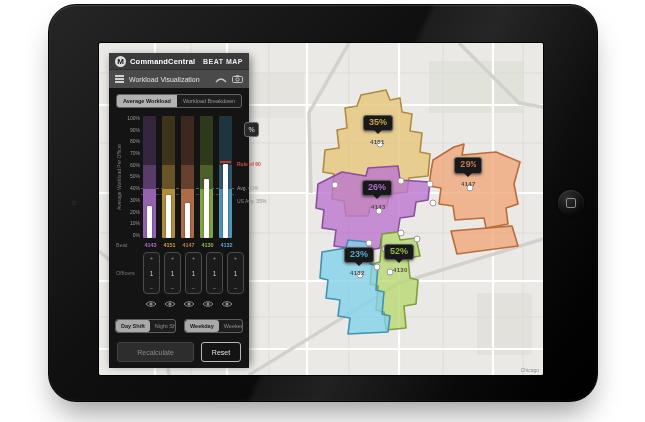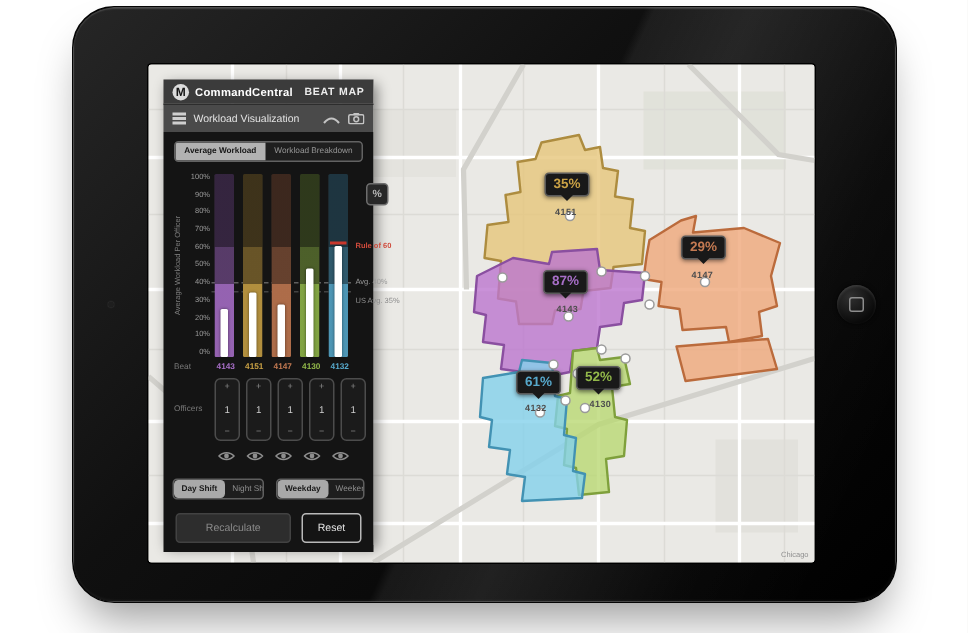--- a/index.html
+++ b/index.html
@@ -160,27 +160,27 @@
           <circle cx="281" cy="101" r="3"></circle>
             <circle cx="371" cy="145" r="3"></circle>
             <circle cx="280" cy="168" r="3"></circle>
           <circle cx="291" cy="229" r="3"></circle>
             <circle cx="261" cy="232" r="3"></circle>
         </g>
       </svg>
 
       <div class="badge" style="left:264px;top:72px;"><span style="color: rgb(201, 161, 69); margin-top: 16px;">35%</span></div>
       <div class="badge-id" style="left:271px;top:96px;">4151</div>
-      <div class="badge" style="left:355px;top:114px;"><span style="color: rgb(196, 122, 82);">29%</span></div>
+      <div class="badge" style="left:355px;top:114px;"><span style="color: rgb(196, 122, 82); font-family: Liberation Mono, monospace;">29%</span></div>
       <div class="badge-id" style="left:362px;top:138px;">4147</div>
-      <div class="badge" style="left:263px;top:137px;"><span style="color: rgb(168, 111, 200);">87%</span></div>
+      <div class="badge" style="left:263px;top:137px;"><span style="color: rgb(168, 111, 200);">26%</span></div>
       <div class="badge-id" style="left:272px;top:161px;">4143</div>
       <div class="badge" style="left:285px;top:201px;"><span style="color: rgb(146, 184, 74);">52%</span></div>
       <div class="badge-id" style="left:294px;top:224px;">4130</div>
-      <div class="badge" style="left:245px;top:204px;"><span style="color: rgb(87, 169, 204);">61%</span></div>
+      <div class="badge" style="left:245px;top:204px;"><span style="color: rgb(87, 169, 204);">23%</span></div>
       <div class="badge-id" style="left:251px;top:227px;">4132</div>
 
       <div class="attribution">Chicago</div>
 
       <div class="panel">
         <div class="p-h1">
           <div class="logo">M</div>
           <div class="brand">CommandCentral</div>
           <div class="product">BEAT MAP</div>
         </div>

